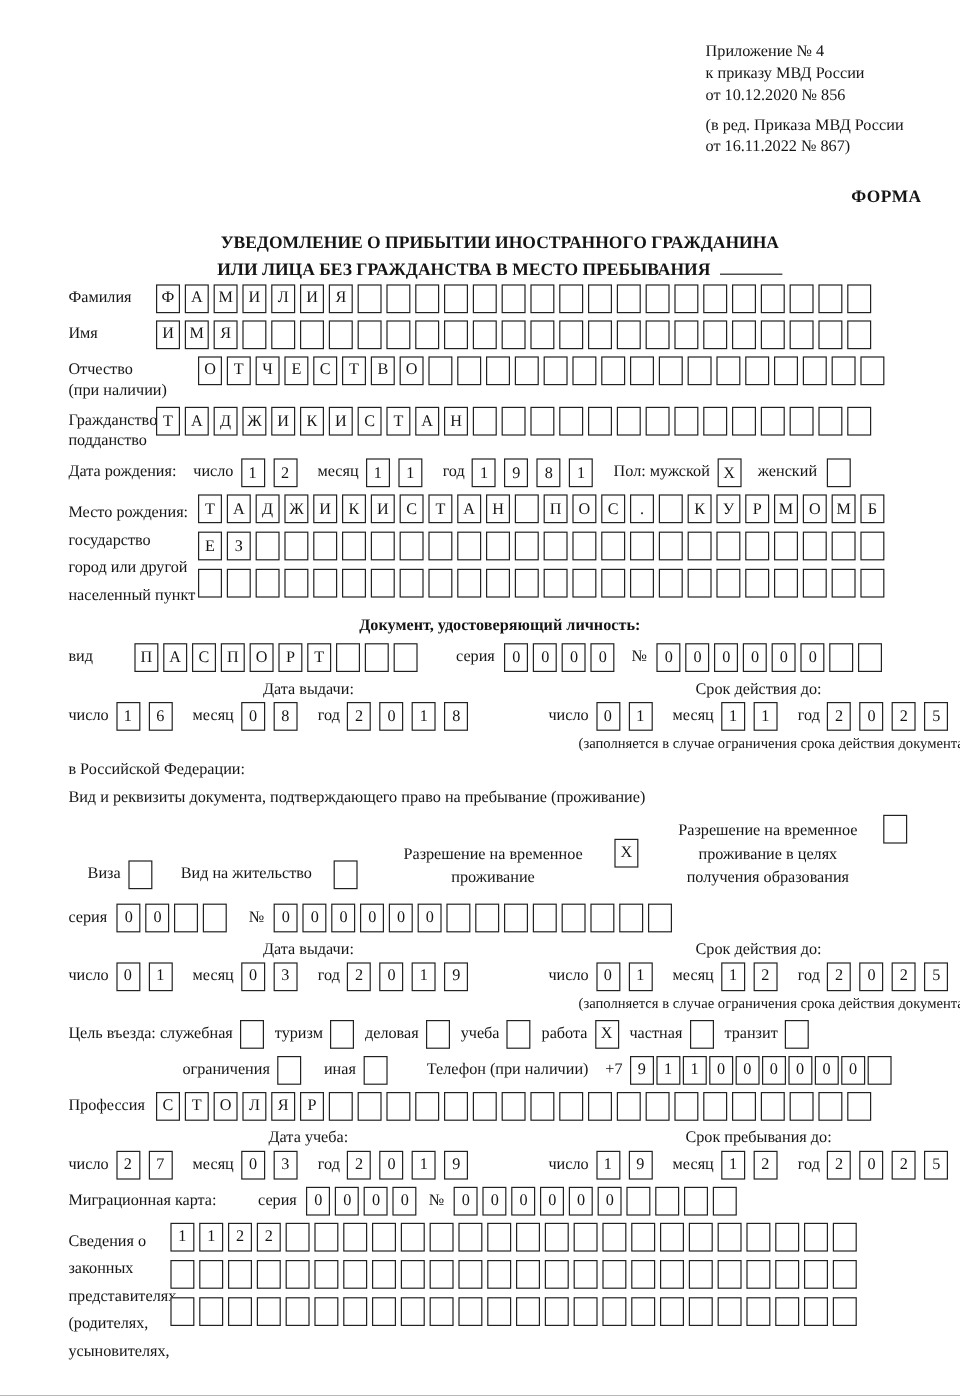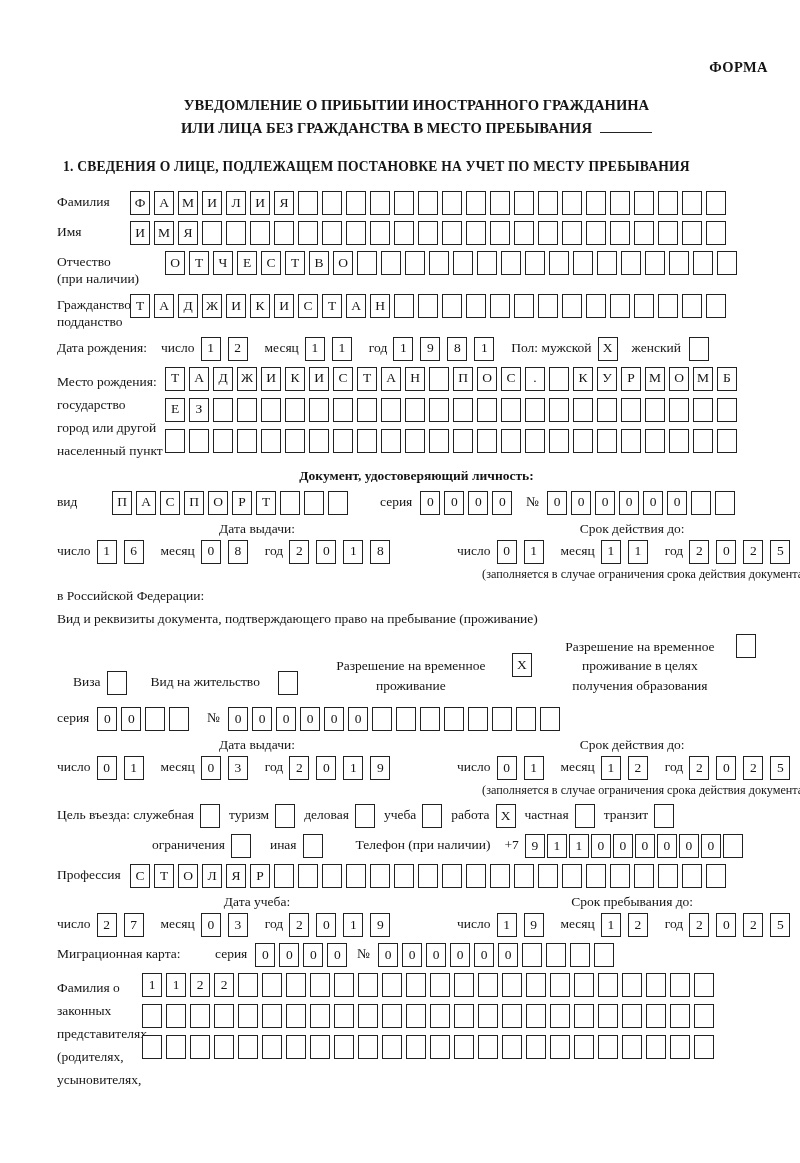--- a/index.html
+++ b/index.html
@@ -55,29 +55,35 @@
   .w168{width:168px;}
   
   .pp{display:flex;align-items:flex-start;margin-right:9px;}
   .pp .lbl{margin-right:6px;}
 </style>
 </head>
 <body>
 
 <div class="page">
 
+  <div class="hdr">
+    <div>Приложение № 4</div>
+    <div>к приказу МВД России</div>
+    <div>от 10.12.2020 № 856</div>
+    <div class="hgap">(в ред. Приказа МВД России</div>
+    <div>от 16.11.2022 № 867)</div>
+  </div>
 
   <div class="forma">ФОРМА</div>
 
   <div class="title">
     <div>УВЕДОМЛЕНИЕ О ПРИБЫТИИ ИНОСТРАННОГО ГРАЖДАНИНА</div>
     <div><span>ИЛИ ЛИЦА БЕЗ ГРАЖДАНСТВА В МЕСТО ПРЕБЫВАНИЯ</span><span class="uslot"></span></div>
   </div>
 
-  <div class="sec">1. СВЕДЕНИЯ О ЛИЦЕ, ПОДЛЕЖАЩЕМ ПОСТАНОВКЕ НА УЧЕТ ПО МЕСТУ ПРЕБЫВАНИЯ</div>
 
   <div class="row">
     <span class="lbl w73">Фамилия</span>
     <span class="cells">
         <span class="cell">Ф</span>
         <span class="cell">А</span>
         <span class="cell">М</span>
         <span class="cell">И</span>
         <span class="cell">Л</span>
         <span class="cell">И</span>
@@ -721,21 +727,21 @@
         <span class="cell">0</span>
         <span class="cell"></span>
         <span class="cell"></span>
         <span class="cell"></span>
         <span class="cell"></span>
       </span>
   </div>
 
   <div class="row">
     <span class="lbl w85 plbl">
-      <span class="lline">Фамилия о</span>
+      <span class="lline">Сведения о</span>
       <span class="lline">законных</span>
       <span class="lline">представителях</span>
       <span class="lline">(родителях,</span>
       <span class="lline">усыновителях,</span>
 
     </span>
     <span class="stack">
       <span class="cells">
           <span class="cell">1</span>
           <span class="cell">1</span>

